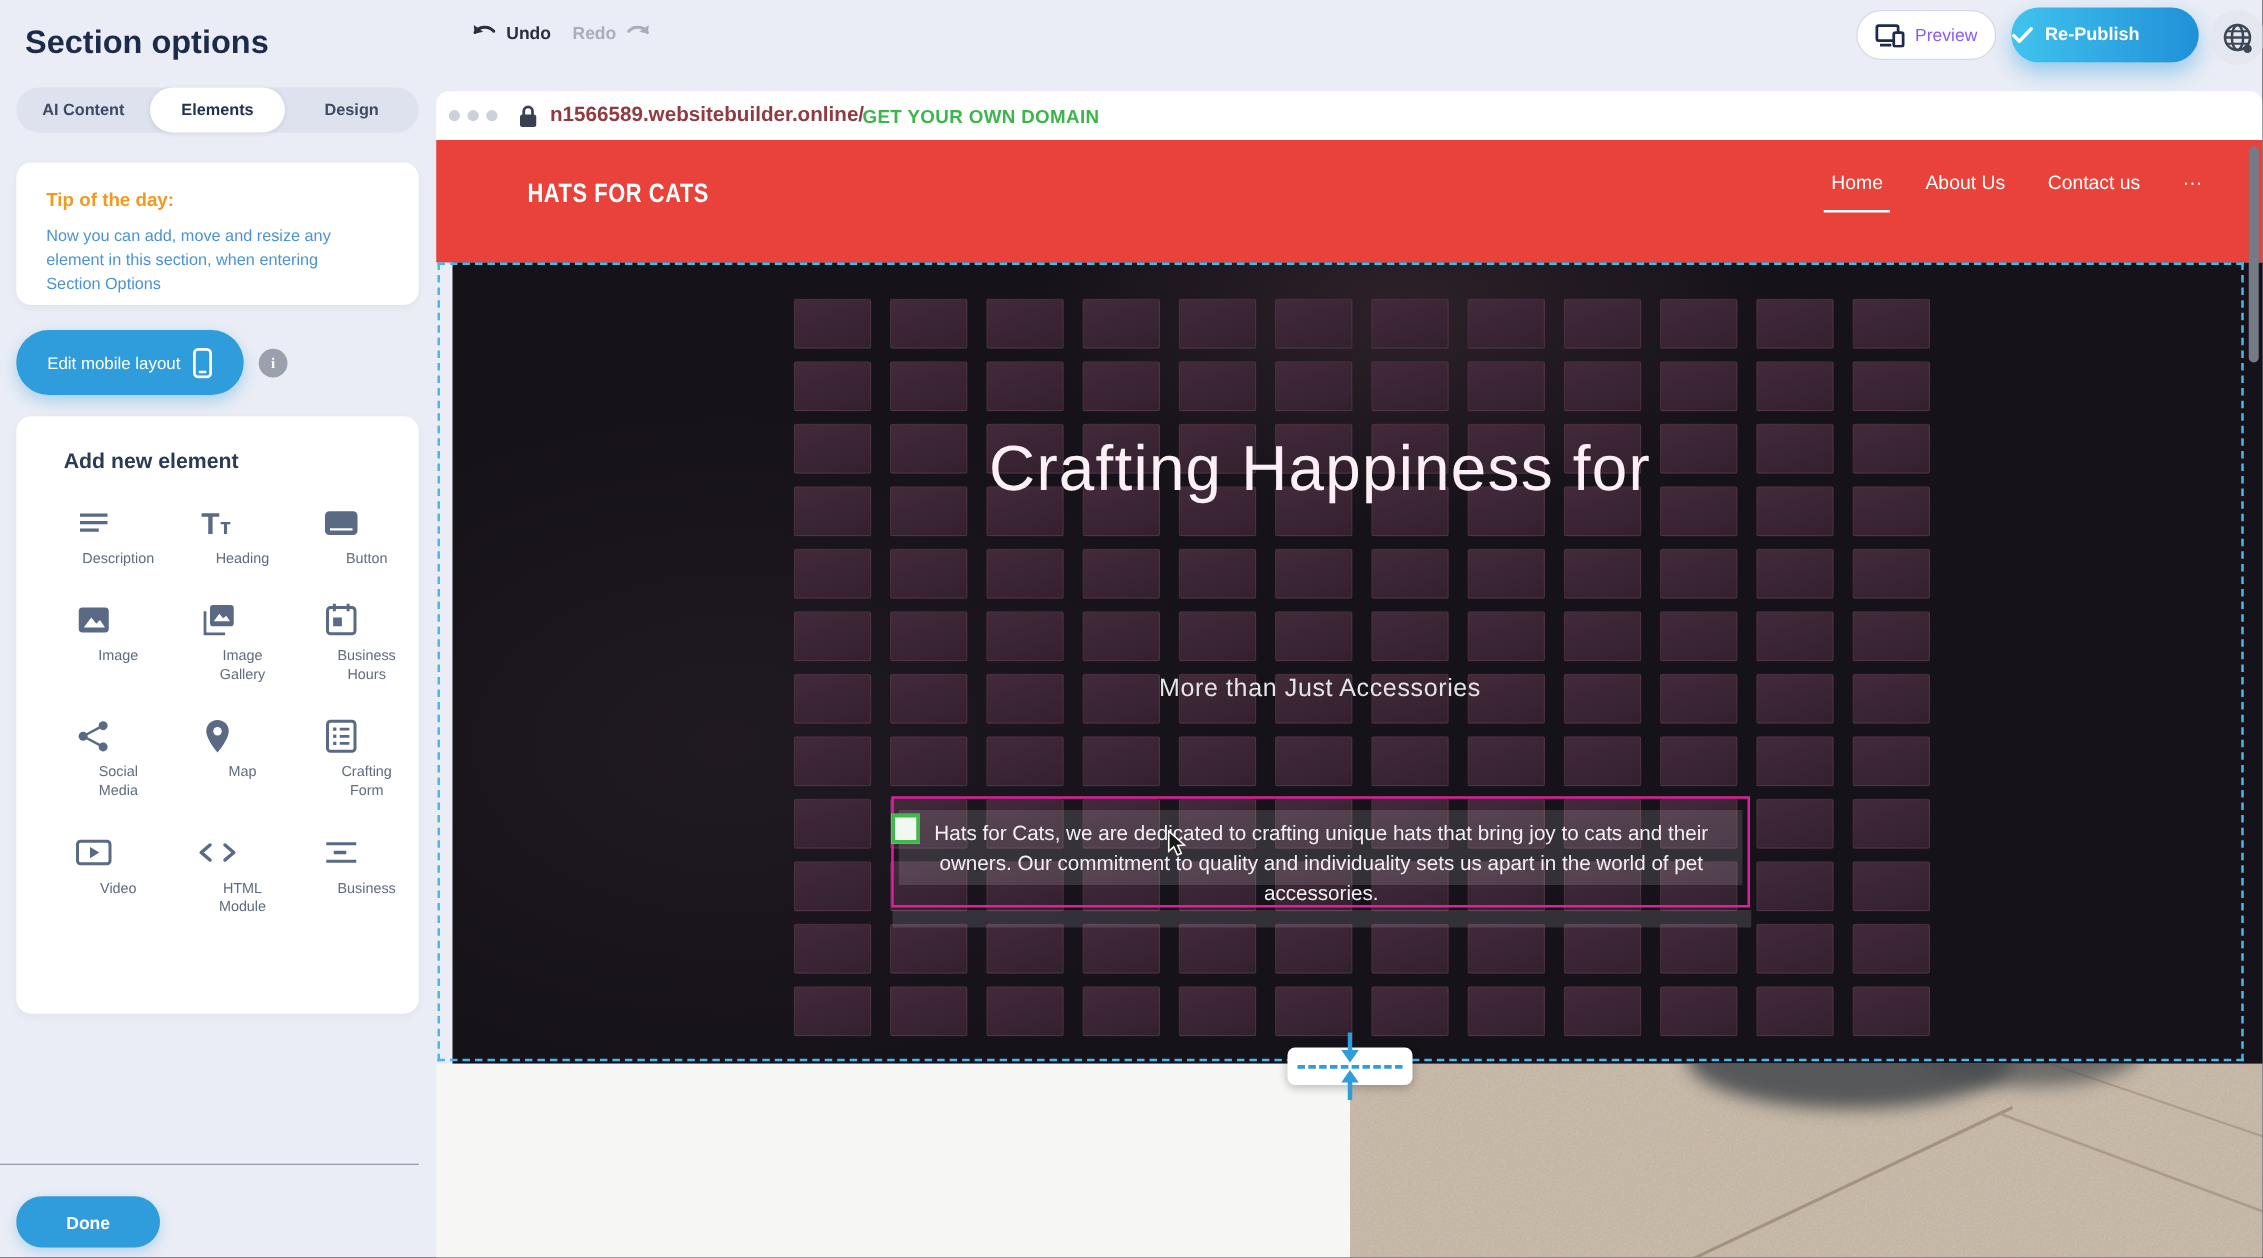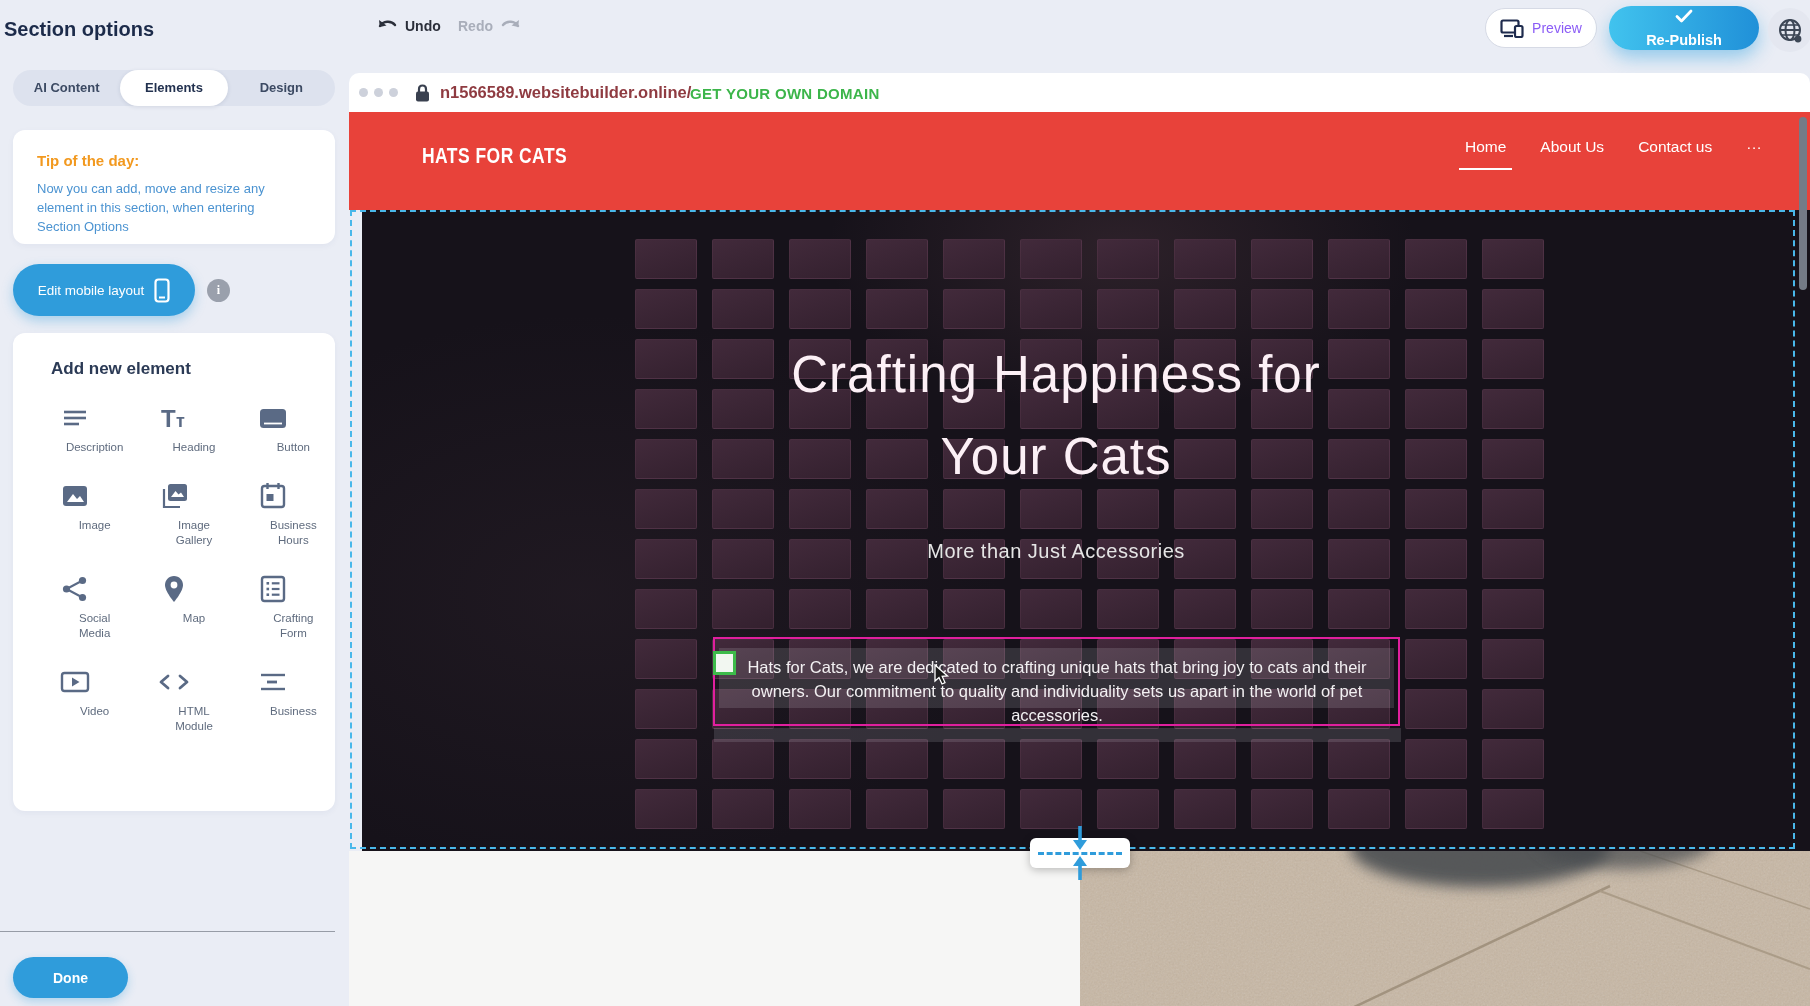--- a/index.html
+++ b/index.html
@@ -1,21 +1,21 @@
 <!DOCTYPE html>
 <html><head>
 <meta charset="utf-8">
 <style>
   * { margin:0; padding:0; box-sizing:border-box; }
   html,body { width:1810px; height:1006px; overflow:hidden; }
   body { font-family:"Liberation Sans", sans-serif; background:#eaedf5; position:relative; }
   .abs { position:absolute; }
 
   
-  .panel-title { left:4px; top:18px; font-size:20px; font-weight:800; color:#1c2b4a; }
+  .panel-title { left:20px; top:18px; font-size:26px; font-weight:800; color:#1c2b4a; }
   .tabbar { left:13px; top:70px; width:322px; height:36px; background:#dde2ee; border-radius:18px;
             display:flex; align-items:center; }
   .tab { flex:1; text-align:center; font-size:13px; font-weight:700; color:#3c4a63; height:36px;
          line-height:36px; border-radius:18px; cursor:pointer; }
   .tab.active { background:#ffffff; box-shadow:0 1px 4px rgba(30,50,90,.12); color:#22314f; }
 
   .tip-card { left:13px; top:130px; width:322px; height:114px; background:#fff; border-radius:12px;
               box-shadow:0 2px 6px rgba(40,60,110,.05); padding:22px 24px; }
   .tip-title { font-size:15px; font-weight:800; color:#f2991f; }
   .tip-body { margin-top:11px; font-size:13px; color:#4b93d1; line-height:1.45; width:258px; }
@@ -47,21 +47,21 @@
   .redo-group { left:458px; top:18px; display:flex; align-items:flex-end; gap:7px; cursor:default; }
   .redo-group span { font-size:14px; font-weight:700; color:#a9aeba; }
 
   .preview-btn { left:1485px; top:8px; width:112px; height:40px; border-radius:21px; background:#fff;
                  border:1.5px solid #d6dae5; display:flex; align-items:center; justify-content:center;
                  gap:8px; cursor:pointer; }
   .preview-btn span { font-size:14px; font-weight:400; color:#8b5cf6; }
   .republish-btn { left:1609px; top:6px; width:150px; height:44px; border-radius:23px;
                    background:linear-gradient(90deg,#41c3ee,#2090d8);
                    box-shadow:0 8px 18px rgba(42,160,224,.45);
-                   display:flex; align-items:center; justify-content:center; gap:9px; cursor:pointer;flex-direction:column; }
+                   display:flex; align-items:center; justify-content:flex-start; gap:9px; cursor:pointer; }
   .republish-btn span { font-size:14.5px; font-weight:800; color:#fff; }
   .globe-btn { left:1768px; top:8px; width:44px; height:44px; border-radius:50%; background:#e4e7f0;
                display:flex; align-items:center; justify-content:center; cursor:pointer; }
 
   
   .browser-bar { left:349px; top:73px; width:1461px; height:39px; background:#fff;
                  border-radius:10px 10px 0 0; }
   .dot { top:88px; width:9px; height:9px; border-radius:50%; background:#cdd1db; }
   .url-text { left:440px; top:83px; font-size:16.5px; font-weight:700; color:#8f3b41; }
   .domain-cta { left:690px; top:85px; font-size:15px; font-weight:800; color:#3cb54a;
@@ -464,21 +464,20 @@
       <div class="cell"></div>
       <div class="cell"></div>
       <div class="cell"></div>
       <div class="cell"></div>
       <div class="cell"></div>
       <div class="cell"></div>
     </div>
   <div class="abs hero-content">
     <div class="hero-heading">
       <div>Crafting Happiness for</div>
-      <div>Your Cats</div>
     </div>
     <div class="hero-sub">More than Just Accessories</div>
     <div class="text-selection">
       <div class="text-bg"></div>
       <div class="selection-text">Hats for Cats, we are dedicated to crafting unique hats that bring joy to cats and their owners. Our commitment to quality and individuality sets us apart in the world of pet accessories.</div>
       <div class="green-handle"></div>
     </div>
     <div class="text-under-strip"></div>
   </div>
 </div>

